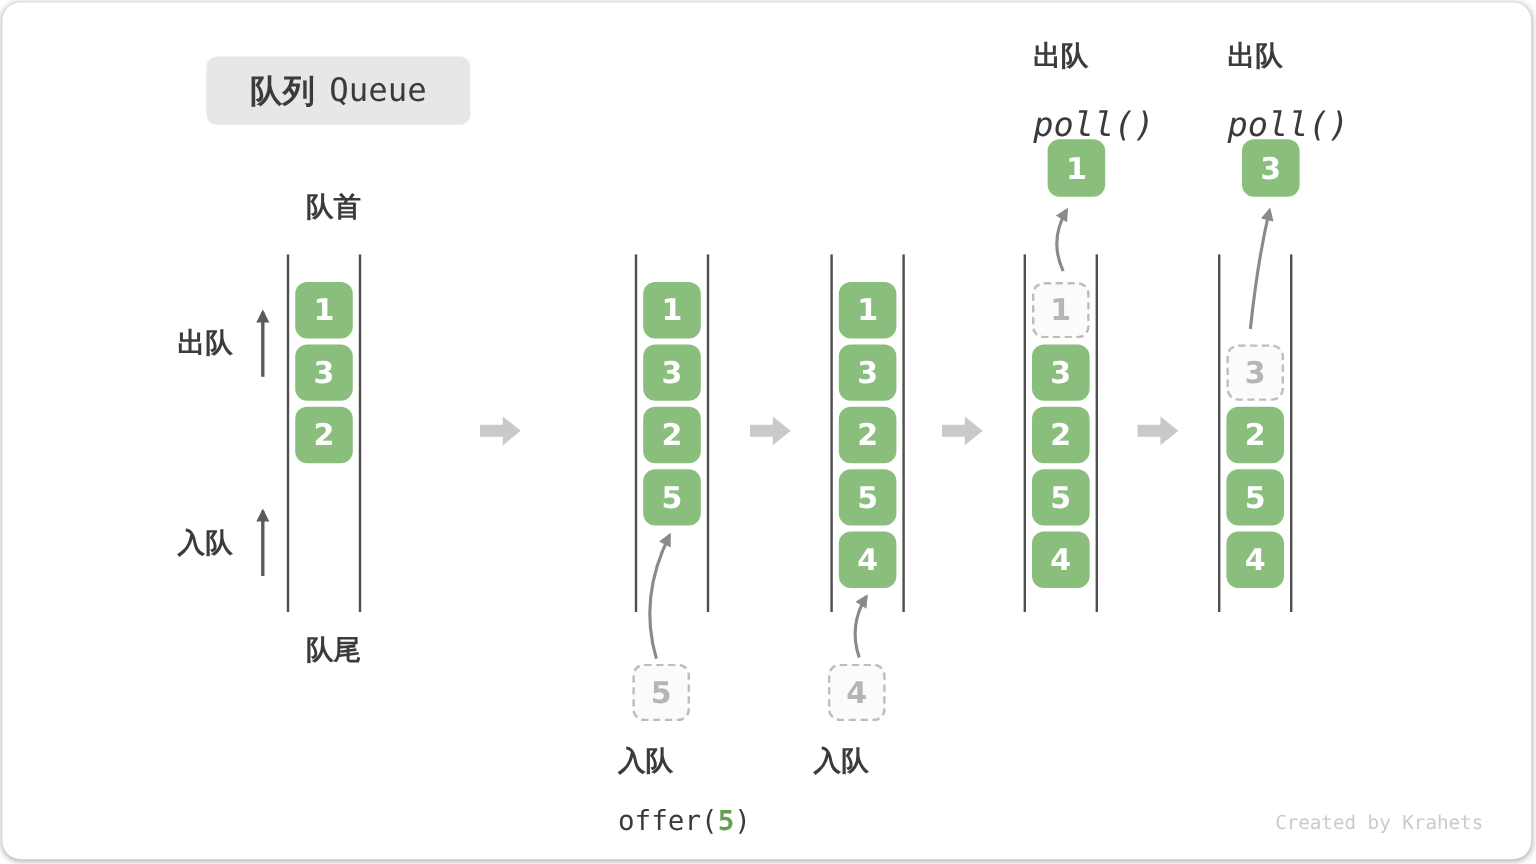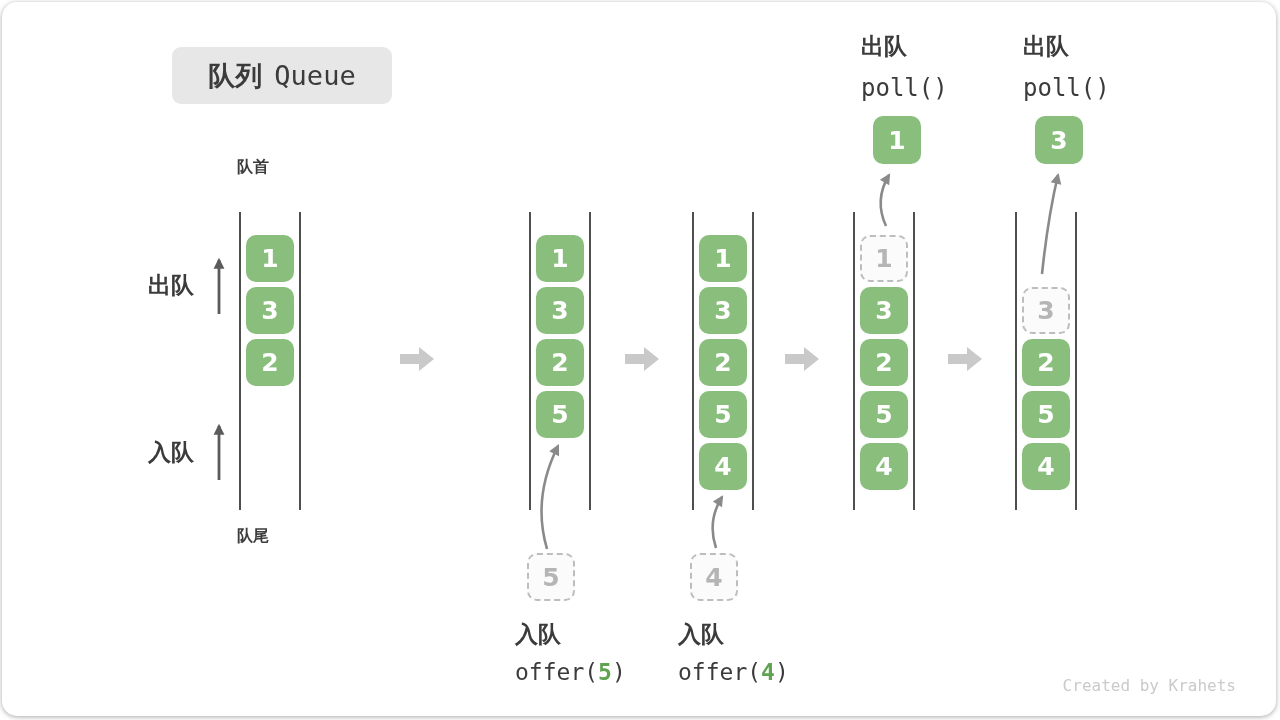--- a/index.html
+++ b/index.html
@@ -12,22 +12,22 @@
   body{width:1280px;height:720px;font-family:"DejaVu Sans","Liberation Sans",sans-serif;}
   .canvas{position:absolute;left:2px;top:2px;width:1274px;height:714px;background:#ffffff;
     border-radius:15px;box-shadow:0 1px 5px rgba(0,0,0,0.35);overflow:hidden;}
   .mono{font-family:"DejaVu Sans Mono","Liberation Mono",monospace;}
 
   .title-box{position:absolute;left:170px;top:45px;width:220px;height:57px;background:var(--title-bg);
     border-radius:9px;display:flex;align-items:center;justify-content:center;gap:12px;}
   .title-zh{font-size:27px;font-weight:700;color:var(--dark);}
   .title-en{font-size:27px;color:var(--dark);}
 
-  .pos-label{position:absolute;left:235px;width:64px;text-align:left;
-    font-size:16px;font-weight:700;color:var(--dark);}
+  .pos-label{position:absolute;left:235px;width:64px;text-align:right;
+    font-size:23px;font-weight:700;color:var(--dark);}
   .front-label{top:155px;}
   .rear-label{top:524px;}
   .op-label{position:absolute;left:138px;width:62px;text-align:center;
     font-size:23px;font-weight:700;color:var(--dark);}
   .dequeue-label{top:268px;}
   .enqueue-label{top:435px;}
 
   .overlay{position:absolute;left:0;top:0;width:1280px;height:720px;pointer-events:none;}
 
   .column{position:absolute;top:210px;width:62px;height:298px;}
@@ -41,25 +41,25 @@
   .ghost-below{position:absolute;top:341px;left:-2px;width:48px;height:48px;border-radius:10px;
     box-sizing:border-box;background:var(--ghost-bg);border:2px dashed var(--ghost-border);
     color:var(--ghost-text);display:flex;align-items:center;justify-content:center;
     font-size:25px;font-weight:700;}
   .popped{position:absolute;top:-96px;left:20px;width:48px;height:48px;border-radius:10px;
     background:var(--green);color:#ffffff;display:flex;align-items:center;justify-content:center;
     font-size:25px;font-weight:700;}
   .top-label{position:absolute;top:-181px;left:8px;width:160px;}
   .top-label .zh{font-size:23px;font-weight:700;color:var(--dark);}
   .top-label .code{font-family:"DejaVu Sans Mono","Liberation Mono",monospace;
-    font-size:24px;color:var(--dark);margin-top:12px;}
+    font-size:28px;color:var(--dark);margin-top:25px;font-style:italic;}
   .caption{position:absolute;top:407px;left:-14px;width:180px;}
   .caption .zh{font-size:23px;font-weight:700;color:var(--dark);}
   .caption .code{font-family:"DejaVu Sans Mono","Liberation Mono",monospace;
-    font-size:23px;color:var(--dark);margin-top:9px;}
+    font-size:23px;color:var(--dark);margin-top:22px;}
   .caption .code .arg{color:var(--accent);font-weight:700;}
 
   .watermark{position:absolute;right:40px;top:674px;font-family:"DejaVu Sans Mono","Liberation Mono",monospace;
     font-size:16px;color:var(--watermark);}
 
   .block-arrow{fill:var(--block-arrow);}
   .curve-arrow{fill:none;stroke:var(--arrow);stroke-width:2.6px;}
   .side-arrow{fill:none;stroke:var(--side-arrow);stroke-width:2.8px;}
   .ah{fill:var(--arrow);}
   .ah-dark{fill:var(--side-arrow);}
@@ -128,21 +128,20 @@
         <div class="wall left"></div>
         <div class="wall right"></div>
         <div class="box solid" style="top: 23px;">1</div>
         <div class="box solid" style="top: 75px;">3</div>
         <div class="box solid" style="top: 127px;">2</div>
         <div class="box solid" style="top: 179px;">5</div>
         <div class="box solid" style="top: 231px;">4</div>
         <div class="ghost-below">4</div>
         <div class="caption">
           <div class="zh">入队</div>
-          <div class="code"><span>offer(</span><span class="arg">4</span><span>)</span></div>
         </div>
       </div>
       <div class="column" style="left: 851px;">
         <div class="wall left"></div>
         <div class="wall right"></div>
         <div class="box ghost" style="top: 23px;">1</div>
         <div class="box solid" style="top: 75px;">3</div>
         <div class="box solid" style="top: 127px;">2</div>
         <div class="box solid" style="top: 179px;">5</div>
         <div class="box solid" style="top: 231px;">4</div>

